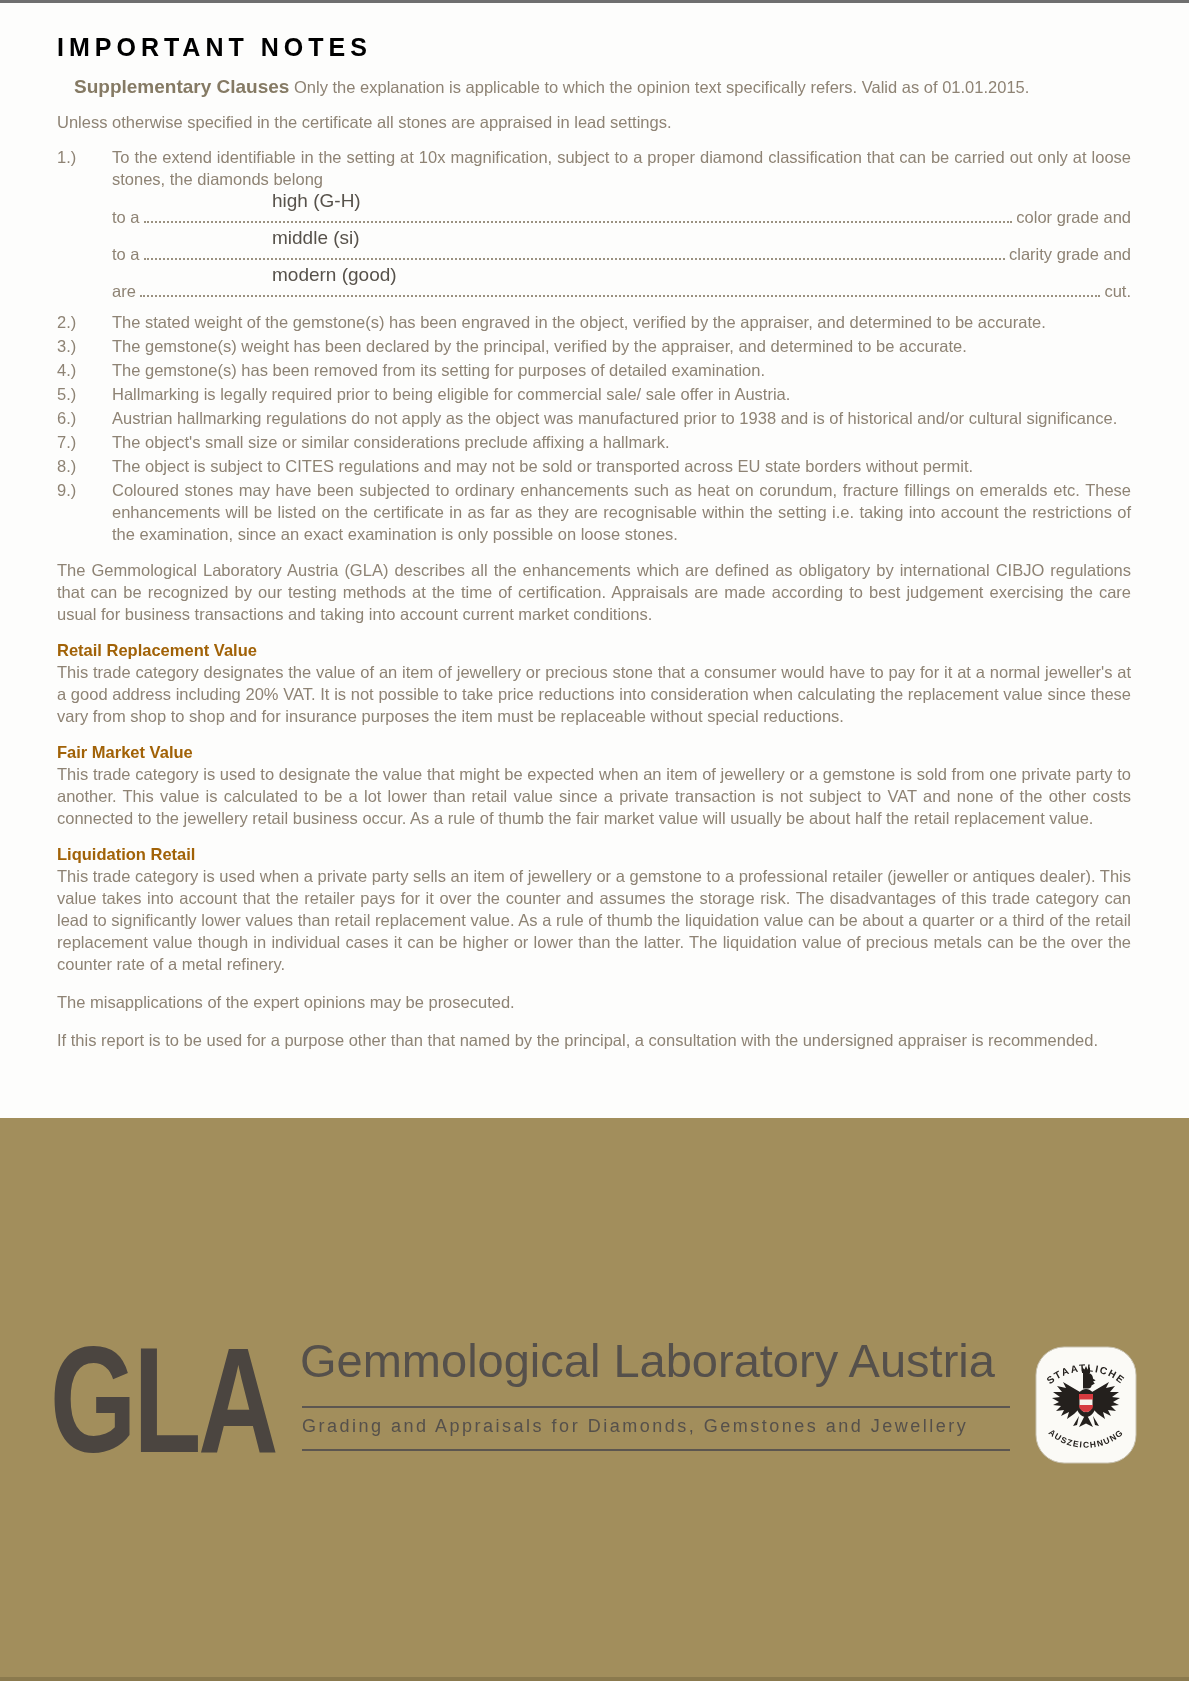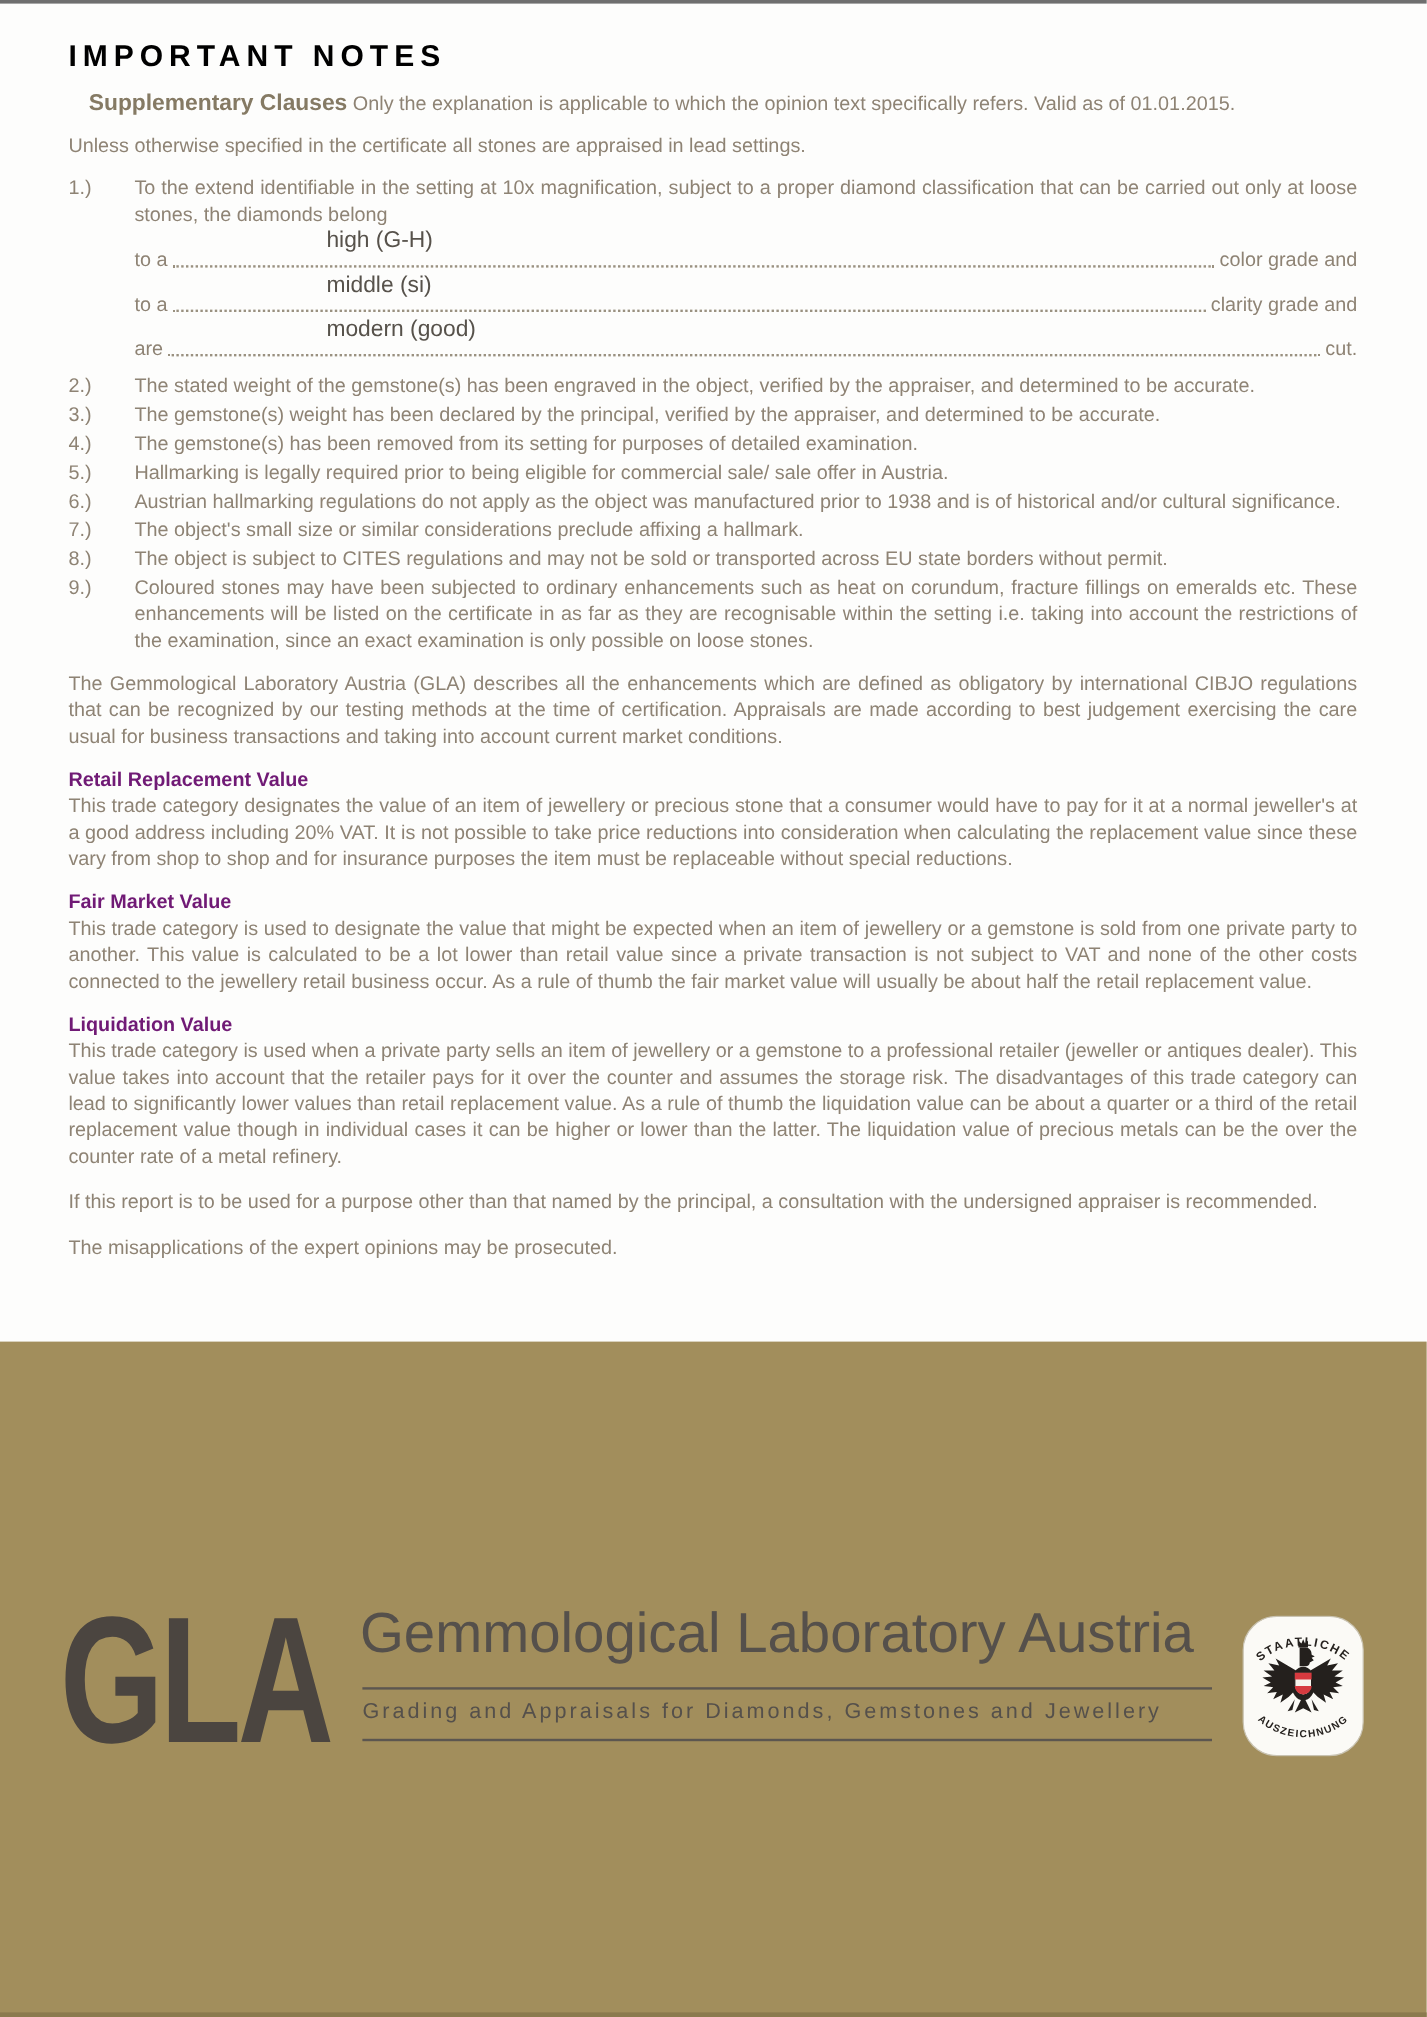--- a/index.html
+++ b/index.html
@@ -28,21 +28,21 @@
   .clause .ctxt{flex:1;text-align:justify;margin-left:21px;}
   .grades{margin:2px 0 6px 0;}
   .grade-value{
     font-size:19px;color:#57524b;line-height:17px;
     margin-left:160px;margin-bottom:-4px;position:relative;z-index:2;
   }
   .grade-line{display:flex;align-items:baseline;line-height:24px;justify-content:center;}
   .grade-dots{flex:1;align-self:flex-end;border-bottom:2px dotted #9a9180;margin:0 4px 6px 4px;}
   .para{margin:14px 0 0 0;text-align:justify;}
   .section{margin:14px 0 0 0;}
-  .section-heading{font-weight:bold;color:#701a75;margin:0;}
+  .section-heading{font-weight:bold;color:#a16207;margin:0;}
   .section-body{margin:0;text-align:justify;}
   .closing{margin:16px 0 0 0;text-align:justify;}
 
   .footer{
     position:absolute;left:0;right:0;top:1118px;bottom:0;
     background:#a28e5c;
   }
   .footer-bottom-edge{position:absolute;left:0;right:0;bottom:0;height:4px;background:#8b7a4e;}
   .gla-logo{
     position:absolute;left:50px;top:228px;
@@ -147,26 +147,26 @@
 
   <div class="section">
     <p class="section-heading">Retail Replacement Value</p>
     <p class="section-body">This trade category designates the value of an item of jewellery or precious stone that a consumer would have to pay for it at a normal jeweller's at a good address including 20% VAT. It is not possible to take price reductions into consideration when calculating the replacement value since these vary from shop to shop and for insurance purposes the item must be replaceable without special reductions.</p>
   </div>
   <div class="section">
     <p class="section-heading">Fair Market Value</p>
     <p class="section-body">This trade category is used to designate the value that might be expected when an item of jewellery or a gemstone is sold from one private party to another. This value is calculated to be a lot lower than retail value since a private transaction is not subject to VAT and none of the other costs connected to the jewellery retail business occur. As a rule of thumb the fair market value will usually be about half the retail replacement value.</p>
   </div>
   <div class="section">
-    <p class="section-heading">Liquidation Value</p>
+    <p class="section-heading">Liquidation Retail</p>
     <p class="section-body">This trade category is used when a private party sells an item of jewellery or a gemstone to a professional retailer (jeweller or antiques dealer). This value takes into account that the retailer pays for it over the counter and assumes the storage risk. The disadvantages of this trade category can lead to significantly lower values than retail replacement value. As a rule of thumb the liquidation value can be about a quarter or a third of the retail replacement value though in individual cases it can be higher or lower than the latter. The liquidation value of precious metals can be the over the counter rate of a metal refinery.</p>
   </div>
 
+  <p class="closing">The misapplications of the expert opinions may be prosecuted.</p>
   <p class="closing">If this report is to be used for a purpose other than that named by the principal, a consultation with the undersigned appraiser is recommended.</p>
-  <p class="closing">The misapplications of the expert opinions may be prosecuted.</p>
 </div>
 
 <div class="footer">
   <div class="gla-logo">GLA</div>
   <div class="org-name">Gemmological Laboratory Austria</div>
   <div class="rule rule-1"></div>
   <div class="tagline">Grading and Appraisals for Diamonds, Gemstones and Jewellery</div>
   <div class="rule rule-2"></div>
 
   <svg class="seal" viewBox="0 0 102 118" aria-hidden="true">

